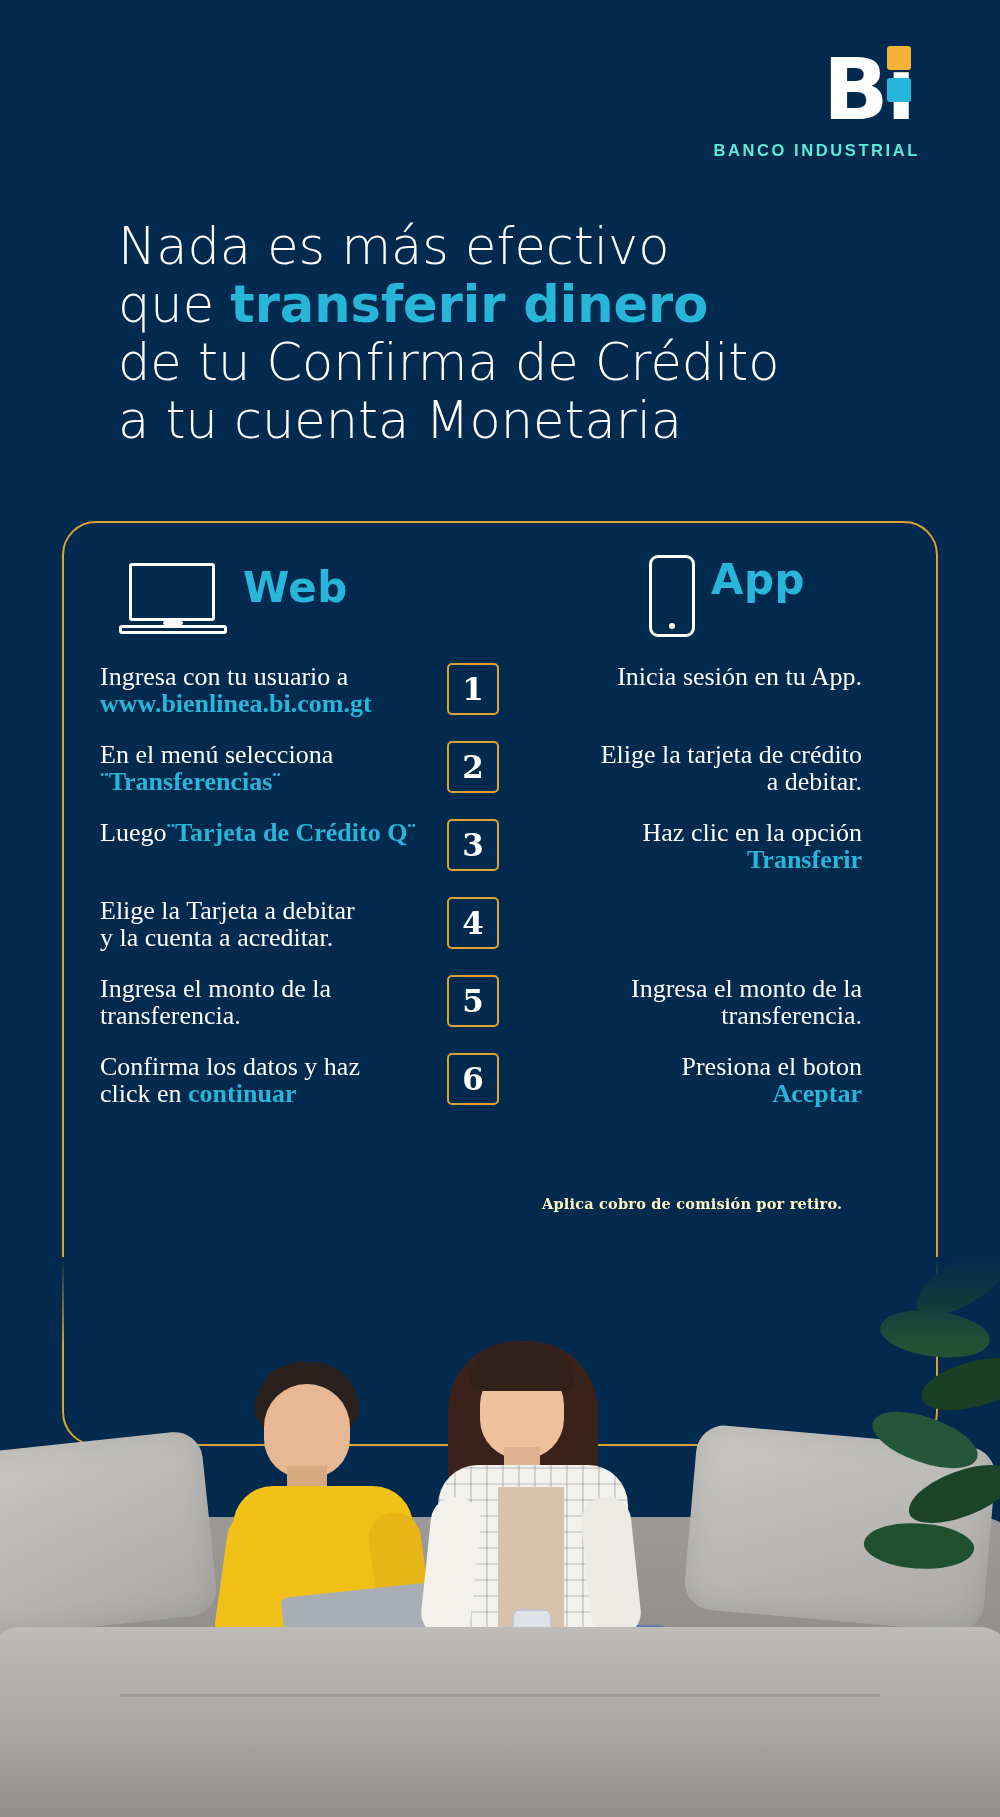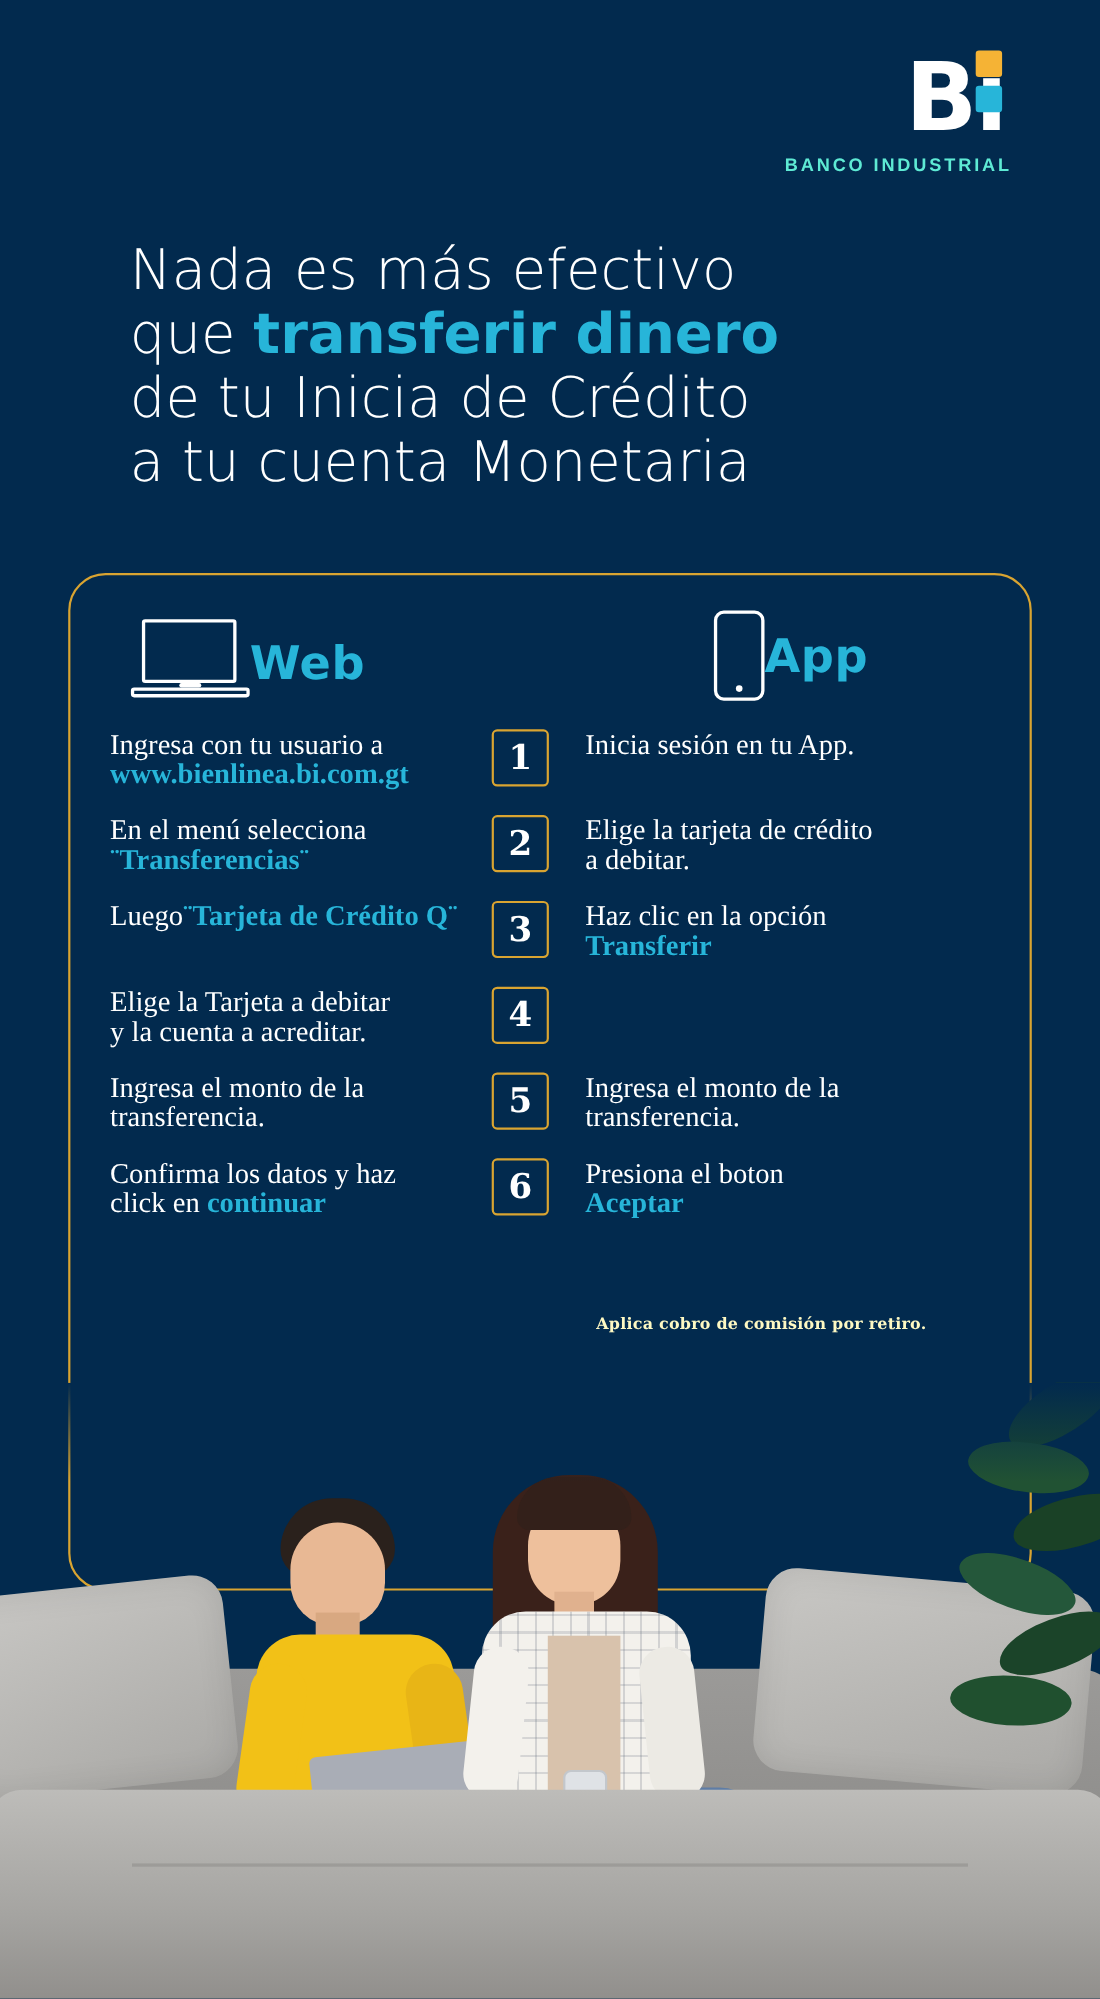--- a/index.html
+++ b/index.html
@@ -95,22 +95,22 @@
     top: 521px;
     width: 876px;
     height: 925px;
     border: 2px solid #d9a431;
     border-radius: 34px;
   }
 
   .col-head {
     position: absolute;
     display: flex;
-    align-items: center;
-    gap: 0;
+    align-items: flex-start;
+    gap: 16px;
   }
   .col-head.web { left: 55px; top: 40px; }
   .col-head.app { left: 585px; top: 32px; }
   .col-title {
     font-family: "DejaVu Sans", sans-serif;
     font-weight: bold;
     font-size: 42px;
     color: #27b5d9;
     letter-spacing: 0.5px;
   }
@@ -160,21 +160,21 @@
     align-items: start;
     margin-bottom: 24px;
   }
   .web-text, .app-text {
     font-family: Liberation Serif, serif;
     font-size: 26px;
     line-height: 27px;
     color: #ffffff;
   }
   .web-text { padding-left: 36px; text-align: left; }
-  .app-text { padding-left: 10px; text-align: left; }
+  .app-text { padding-left: 10px; text-align: right; }
   .accent { color: #27b5d9; font-weight: bold; }
   .num-box {
     width: 52px; height: 52px;
     border: 2px solid #d9a431;
     border-radius: 5px;
     margin: 0 auto;
     display: flex;
     align-items: center;
     justify-content: center;
     font-family: "DejaVu Serif", serif;
@@ -289,21 +289,21 @@
       <span class="logo-bi">Bi</span>
       <span class="logo-sq-yellow"></span>
       <span class="logo-sq-cyan"></span>
     </div>
     <div class="logo-sub">BANCO INDUSTRIAL</div>
   </div>
 
   <div class="headline">
     <span class="hl-line">Nada es más efectivo</span>
     <span class="hl-line"><span>que </span><span class="hl-accent">transferir dinero</span></span>
-    <span class="hl-line">de tu Inicia de Crédito</span>
+    <span class="hl-line">de tu Confirma de Crédito</span>
     <span class="hl-line">a tu cuenta Monetaria</span>
   </div>
 
   <div class="panel">
 
     <div class="col-head web">
       <span class="laptop-icon">
         <span class="laptop-screen"></span>
         <span class="laptop-notch"></span>
         <span class="laptop-base"></span>

